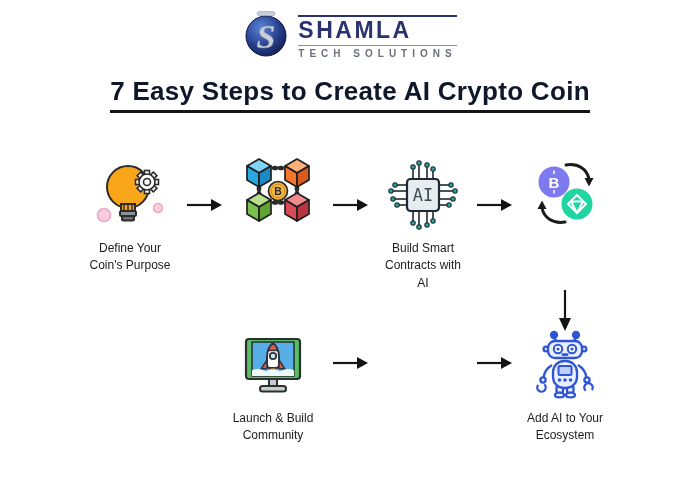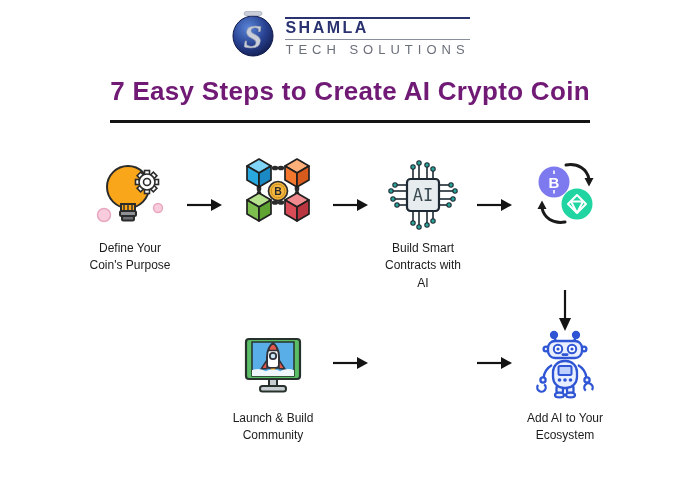--- a/index.html
+++ b/index.html
@@ -5,27 +5,27 @@
   html,body{margin:0;padding:0;background:#ffffff;}
   #canvas{
     position:relative;width:700px;height:500px;background:#ffffff;
     font-family:"Liberation Sans",sans-serif;overflow:hidden;
   }
   
   .logo-row{position:absolute;top:10px;left:0;width:100%;
     display:flex;justify-content:center;align-items:center;gap:9px;}
   .logo-mark{flex:0 0 auto;}
   .wordmark{display:flex;flex-direction:column;border-top:2px solid #2A3370;padding-top:1px;}
-  .brand-name{font-size:16px;font-weight:700;letter-spacing:2.5px;color:#2A3370;line-height:1.05;}
+  .brand-name{font-size:23px;font-weight:700;letter-spacing:2.5px;color:#2A3370;line-height:1.05;}
   .brand-rule{border:none;border-top:1.5px solid #8A8F9C;margin:2px 0 2px 0;}
-  .brand-tagline{font-size:13px;font-weight:400;letter-spacing:5px;color:#6A6F7A;}
+  .brand-tagline{font-size:10px;font-weight:700;letter-spacing:5px;color:#6A6F7A;}
   
   .title-wrap{position:absolute;top:76px;left:0;width:100%;text-align:center;}
-  .title{display:inline-block;font-size:26px;font-weight:800;color:#701a75;
-    letter-spacing:0.3px;border-bottom:3px solid #141414;padding-bottom:13px;}
+  .title{display:inline-block;font-size:26px;font-weight:800;color:#0f172a;
+    letter-spacing:0.3px;border-bottom:3px solid #141414;padding-bottom:3px;}
   
   .step{position:absolute;width:130px;text-align:center;}
   .icon-wrap{height:80px;display:flex;align-items:center;justify-content:center;}
   .step-label{margin-top:5px;font-size:12px;line-height:1.45;color:#1C1C1C;
     white-space:pre-line;}
   .harrow{position:absolute;}
   .varrow{position:absolute;}
 </style>
 </head>
 <body>

